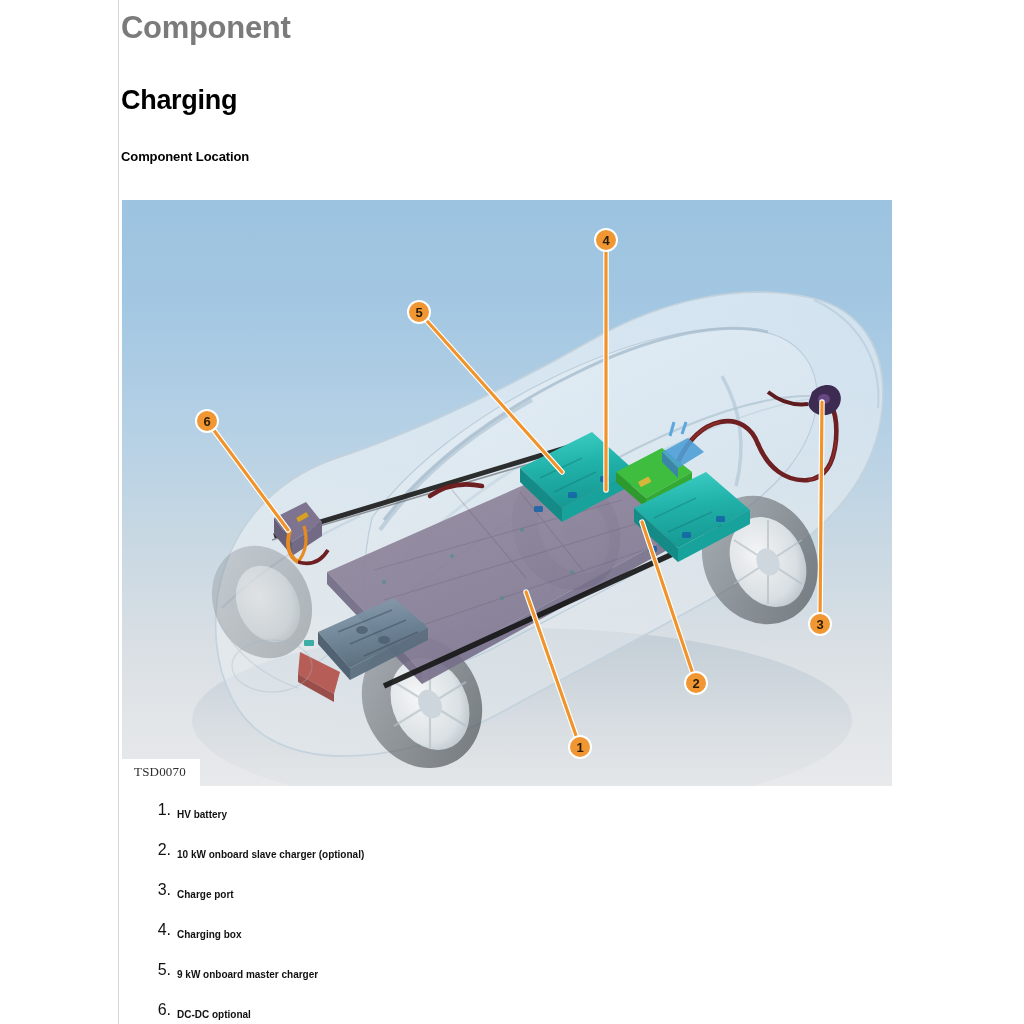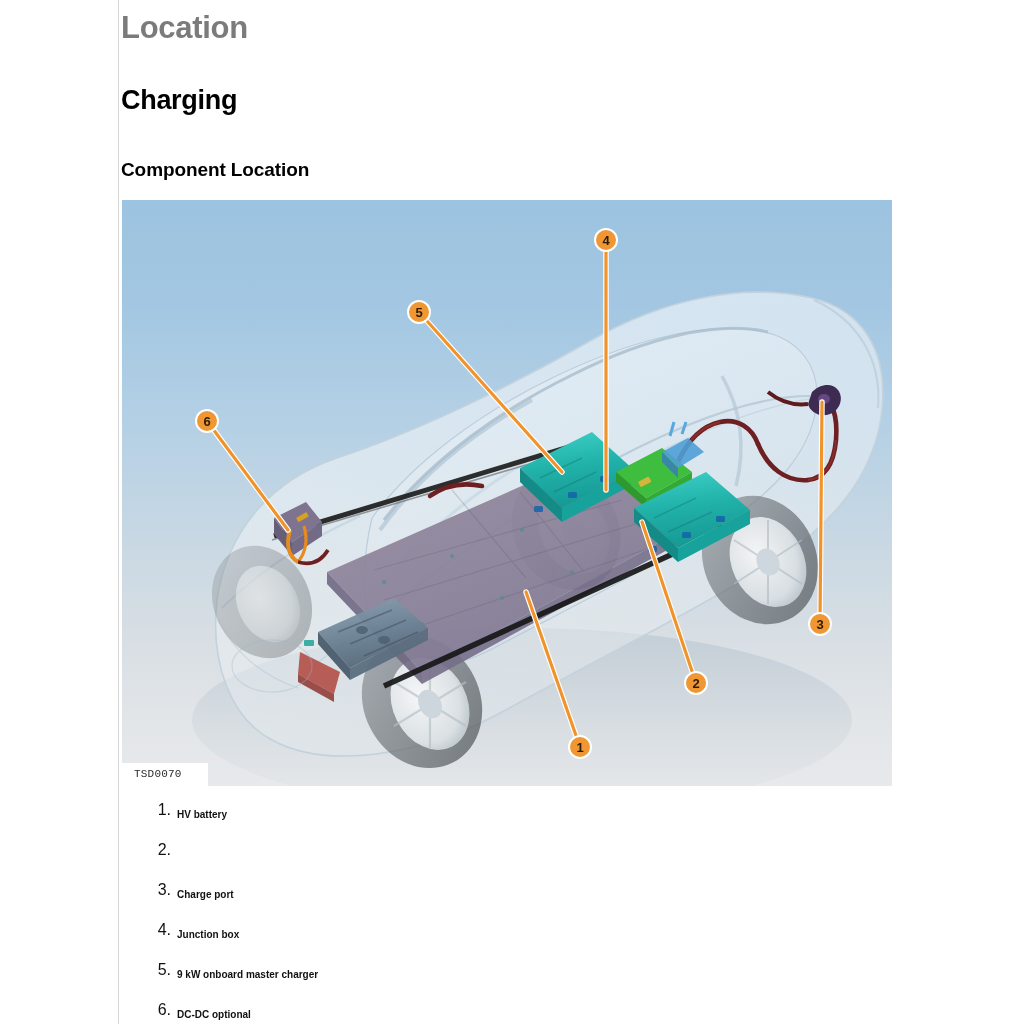--- a/index.html
+++ b/index.html
@@ -21,41 +21,41 @@
     position:absolute;left:121px;top:12px;
     font-size:31px;font-weight:bold;color:#7b7b7b;
     letter-spacing:-0.3px;line-height:1;
   }
   .h-section{
     position:absolute;left:121px;top:87px;
     font-size:27px;font-weight:bold;color:#000;
     letter-spacing:-0.3px;line-height:1;
   }
   .h-sub{
-    position:absolute;left:121px;top:160px;
-    font-size:19px;font-weight:bold;color:#000;
+    position:absolute;left:121px;top:150px;
+    font-size:13px;font-weight:bold;color:#000;
     letter-spacing:-0.1px;line-height:1;
   }
 
   
   .figure{
     position:absolute;left:122px;top:200px;width:770px;height:586px;
     background:linear-gradient(to bottom,
        #9cc3e0 0%, #a3c7e2 18%, #b4d0e5 38%,
        #c8d8e3 58%, #d9dfe4 76%, #e3e6e9 90%, #e7e9eb 100%);
     overflow:hidden;
   }
   .figure svg{position:absolute;left:0;top:0;}
 
   .fig-id{
     position:absolute;left:0px;bottom:0px;
     background:#ffffff;
-    padding:5px 26px 6px 12px;
-    font-size:11px;color:#2b2b2b;letter-spacing:0.2px;
-    font-family:Liberation Mono, monospace;
+    padding:5px 14px 6px 12px;
+    font-size:13px;color:#2b2b2b;letter-spacing:0.2px;
+    font-family:Liberation Serif, serif;
   }
 
   
   .callout{
     position:absolute;width:24px;height:24px;border-radius:50%;
     background:#f09632;border:2.5px solid #ffffff;
     box-sizing:border-box;
     display:flex;align-items:center;justify-content:center;
     font-size:13px;font-weight:bold;color:#2a1d05;
     font-family:"Liberation Sans",sans-serif;
@@ -74,21 +74,21 @@
     font-size:10px;color:#111;white-space:nowrap;font-weight:bold;
   }
 </style>
 </head>
 <body>
 
 <div class="page">
 
   <div class="margin-rule"></div>
 
-  <div class="h-chapter">Location</div>
+  <div class="h-chapter">Component</div>
   <div class="h-section">Charging</div>
   <div class="h-sub">Component Location</div>
 
   <div class="figure">
 
     <svg width="770" height="586" viewBox="0 0 770 586">
       <defs>
         <linearGradient id="bodyG" x1="0" y1="0" x2="0.3" y2="1">
           <stop offset="0" stop-color="#ffffff" stop-opacity="0.62"></stop>
           <stop offset="0.55" stop-color="#f2f5f7" stop-opacity="0.50"></stop>
@@ -342,28 +342,29 @@
     <div class="fig-id">TSD0070</div>
   </div>
 
   <div class="itemlist">
     <div class="item">
       <span class="num">1.</span>
       <span class="txt">HV battery</span>
     </div>
     <div class="item">
       <span class="num">2.</span>
+      <span class="txt">10 kW onboard slave charger (optional)</span>
     </div>
     <div class="item">
       <span class="num">3.</span>
       <span class="txt">Charge port</span>
     </div>
     <div class="item">
       <span class="num">4.</span>
-      <span class="txt">Junction box</span>
+      <span class="txt">Charging box</span>
     </div>
     <div class="item">
       <span class="num">5.</span>
       <span class="txt">9 kW onboard master charger</span>
     </div>
     <div class="item">
       <span class="num">6.</span>
       <span class="txt">DC-DC optional</span>
     </div>
   </div>

